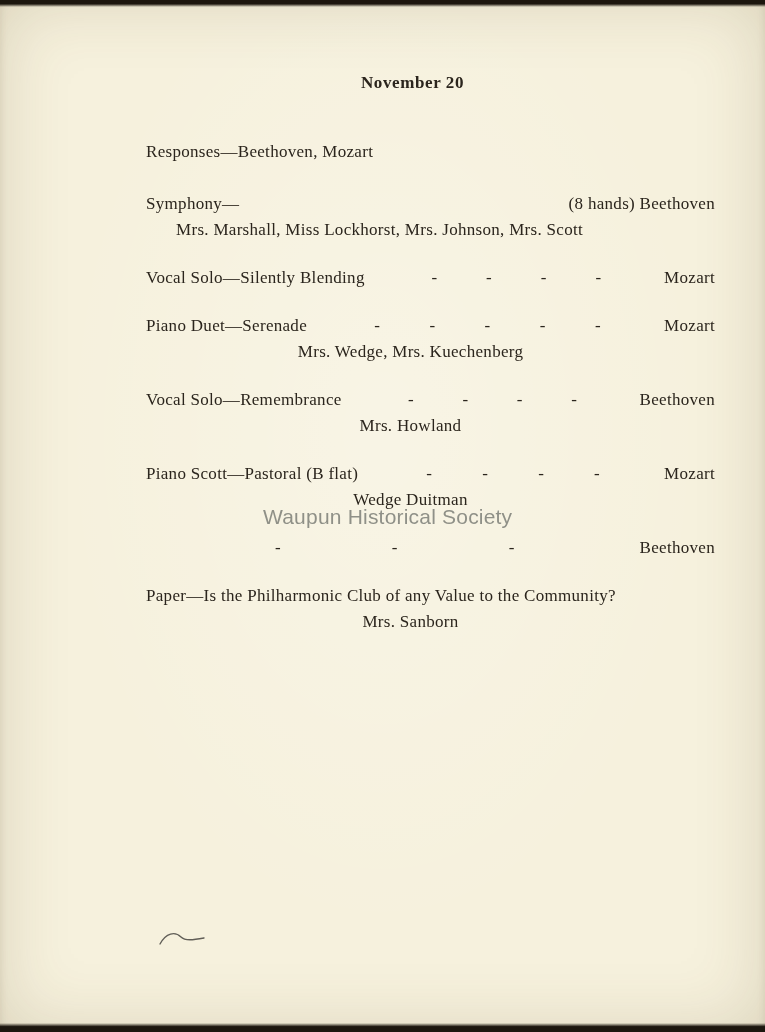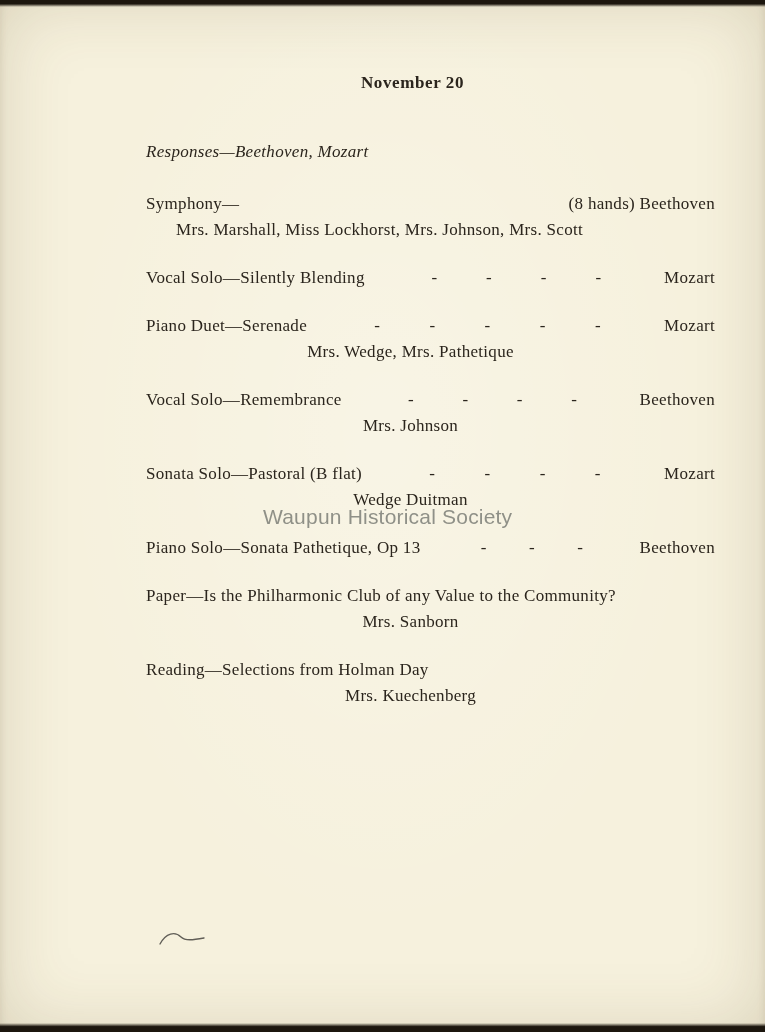--- a/index.html
+++ b/index.html
@@ -39,21 +39,21 @@
   }
   .title{
     font-size:17px;
     font-weight:bold;
     text-align:center;
     margin:0 0 48px 0;
     transform:translateX(-18px);
     letter-spacing:0.6px;
   }
   .entry{margin-bottom:27px;}
-  .entry.first{margin-bottom:31px;font-style:italic;}
+  .entry.first{margin-bottom:31px;}
   .line{display:flex;align-items:baseline;}
   .piece-title{white-space:nowrap;}
   .dashes{
     flex:1;
     display:flex;
     justify-content:space-evenly;
     align-items:baseline;
     padding:0 14px 0 18px;
     min-width:10px;
   }
@@ -125,76 +125,69 @@
         <span class="piece-title">Piano Duet—Serenade</span>
         <span class="dashes">
             <span>-</span>
             <span>-</span>
             <span>-</span>
             <span>-</span>
             <span>-</span>
           </span>
         <span class="composer">Mozart</span>
       </div>
-      <div class="performers">Mrs. Wedge, Mrs. Pathetique</div>
+      <div class="performers">Mrs. Wedge, Mrs. Kuechenberg</div>
     </div>
 
     <div class="entry">
       <div class="line">
         <span class="piece-title">Vocal Solo—Remembrance</span>
         <span class="dashes">
             <span>-</span>
             <span>-</span>
             <span>-</span>
             <span>-</span>
           </span>
         <span class="composer">Beethoven</span>
       </div>
-      <div class="performers">Mrs. Johnson</div>
+      <div class="performers">Mrs. Howland</div>
     </div>
 
     <div class="entry">
       <div class="line">
-        <span class="piece-title">Sonata Solo—Pastoral (B flat)</span>
+        <span class="piece-title">Piano Scott—Pastoral (B flat)</span>
         <span class="dashes">
             <span>-</span>
             <span>-</span>
             <span>-</span>
             <span>-</span>
           </span>
         <span class="composer">Mozart</span>
       </div>
       <div class="performers">Wedge Duitman</div>
     </div>
 
     <div class="entry">
       <div class="line">
-        <span class="piece-title">Piano Solo—Sonata Pathetique, Op 13</span>
         <span class="dashes">
             <span>-</span>
             <span>-</span>
             <span>-</span>
           </span>
         <span class="composer">Beethoven</span>
       </div>
     </div>
 
     <div class="entry">
       <div class="line">
         <span class="piece-title">Paper—Is the Philharmonic Club of any Value to the Community?</span>
       </div>
       <div class="performers">Mrs. Sanborn</div>
     </div>
 
-    <div class="entry">
-      <div class="line">
-        <span class="piece-title">Reading—Selections from Holman Day</span>
-      </div>
-      <div class="performers">Mrs. Kuechenberg</div>
-    </div>
   </div>
 
   <div class="watermark">Waupun Historical Society</div>
 
   <svg class="pen-mark" width="50" height="22" viewBox="0 0 50 22">
     <path d="M2,15 C8,4 17,2 23,8 C27,12 35,11 46,9" fill="none" stroke="#3c3a36" stroke-width="1.4" stroke-linecap="round"></path>
   </svg>
 
   <div class="edge-bottom"></div>
 </div>

